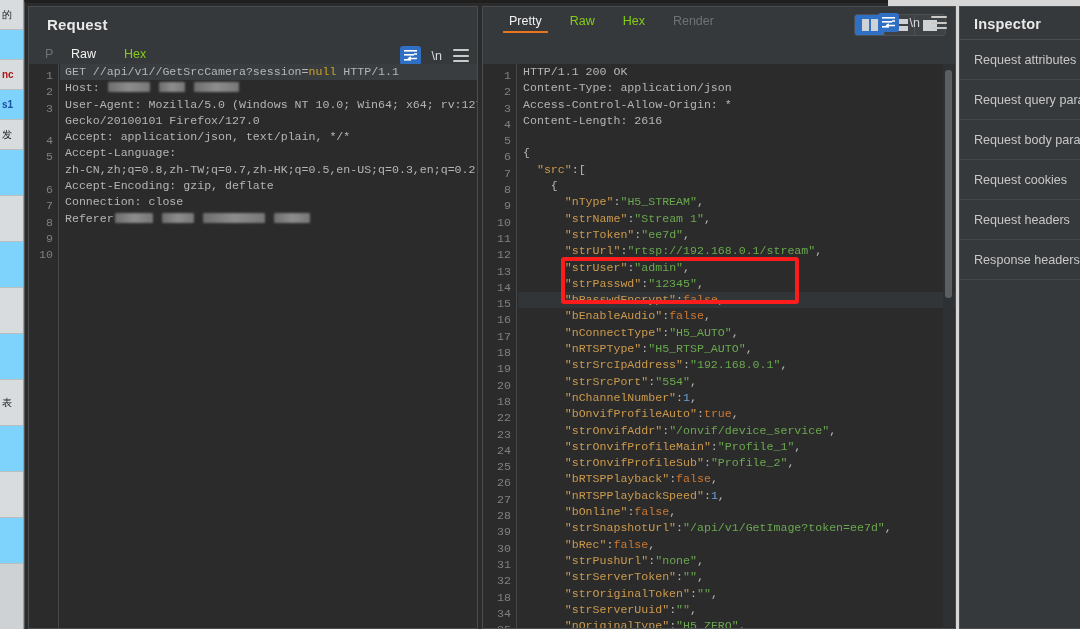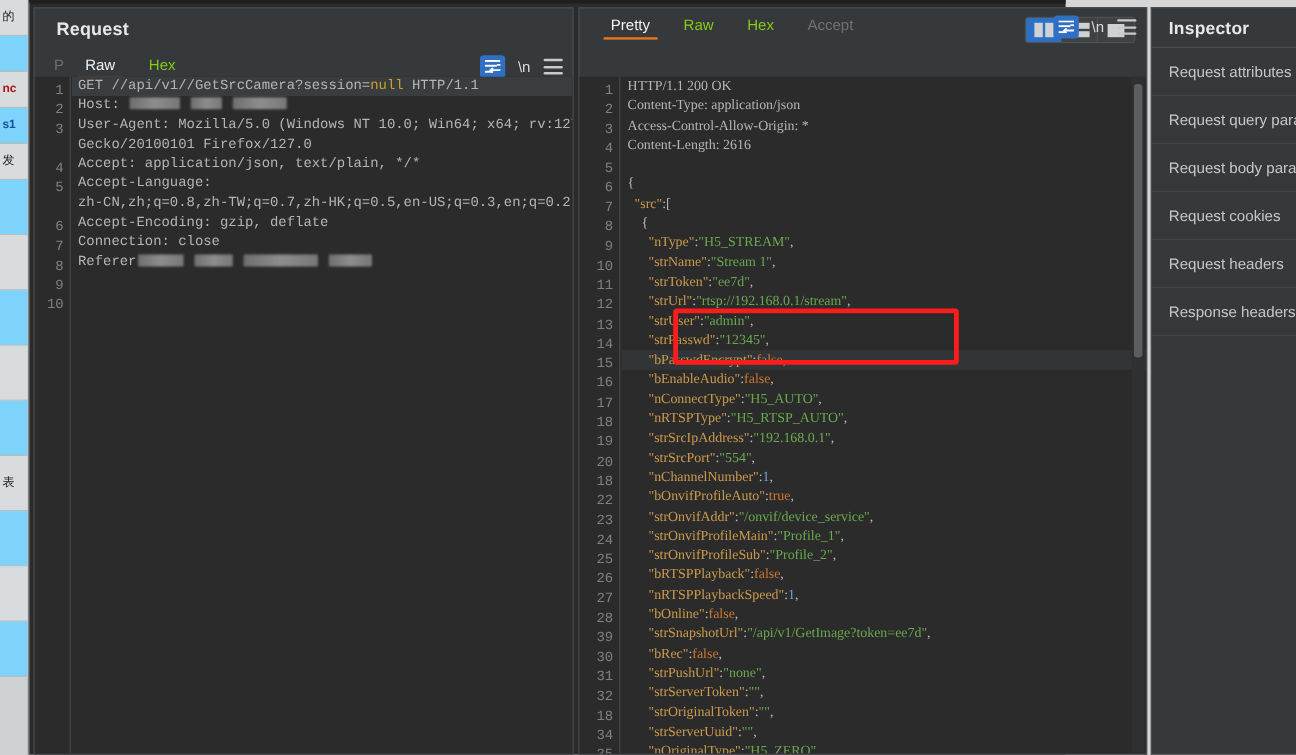--- a/index.html
+++ b/index.html
@@ -139,21 +139,21 @@
   }
   #pane-response .gutter { width: 34px; }
   .gutter div { height: 16.3px; padding-right: 5px; }
   .codearea {
     position: absolute; left: 31px; right: 0; top: 0; bottom: 0;
     padding-top: 0; padding-left: 5px;
     color: #b9b9b9;
     white-space: pre;
     overflow: hidden;
   }
-  #pane-response .codearea { left: 35px; font-family: Liberation Serif, serif; }
+  #pane-response .codearea { left: 35px; }
   .cl { height: 16.3px; }
   .cl.hl  { background: #3a3d3f; margin-left:-5px; padding-left:5px; }
   .cl.hl2 { background: #323537; margin-left:-5px; padding-left:5px; }
 
   
   .s-key    { color: #cc9a4d; }
   .s-str    { color: #6aa84f; }
   .s-num    { color: #6f9fd8; }
   .s-bool   { color: #cc7832; }
   .s-null   { color: #c9a227; }
@@ -289,21 +289,21 @@
           <span class="lb-one">
               <i></i>
             </span>
         </div>
       </div>
 
       <div class="tabstrip">
         <div class="tab active">Pretty</div>
         <div class="tab">Raw</div>
         <div class="tab">Hex</div>
-        <div class="tab disabled">Accept</div>
+        <div class="tab disabled">Render</div>
 
         <div class="tab-tools">
           <div class="btn-wrap">
             <svg width="13" height="11" viewBox="0 0 13 11" aria-hidden="true">
               <rect x="0" y="0" width="13" height="1.6" fill="#fff"></rect>
               <rect x="0" y="4" width="10" height="1.6" fill="#fff"></rect>
               <path d="M10 4 h2.2 a2.2 2.2 0 0 1 0 4.4 H5" stroke="#fff" stroke-width="1.5" fill="none"></path>
               <path d="M6.8 6.7 L4.6 8.6 L6.8 10.4" stroke="#fff" stroke-width="1.5" fill="none"></path>
               <rect x="0" y="9" width="6" height="1.6" fill="#fff"></rect>
             </svg>

